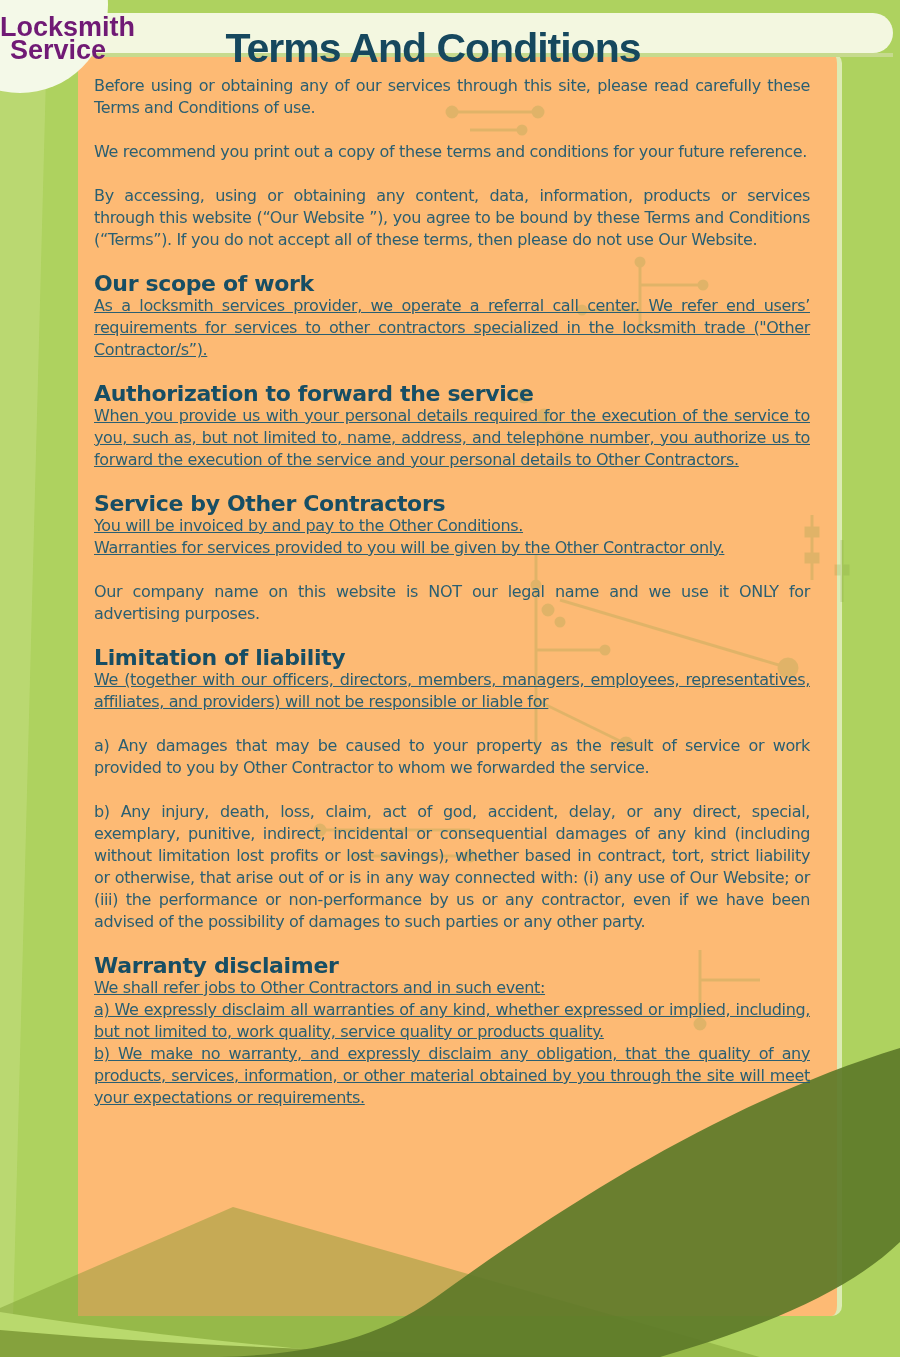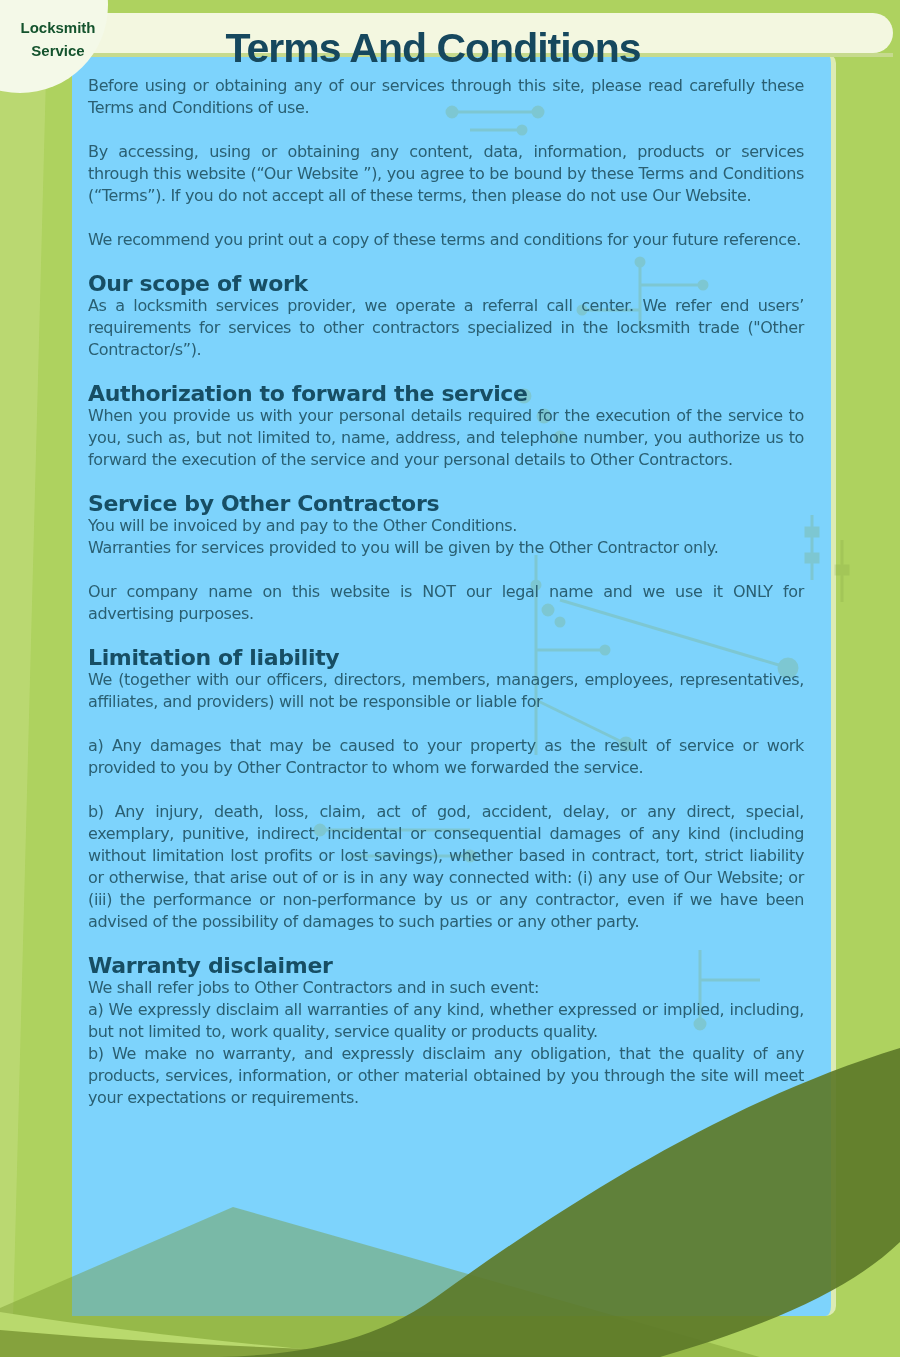--- a/index.html
+++ b/index.html
@@ -3,22 +3,22 @@
 <meta charset="utf-8">
 <style>
   html,body{margin:0;padding:0;background:#e8e8e8;}
   .page{
     position:relative;width:900px;height:1357px;overflow:hidden;
     background:#aed25f;
     font-family:"DejaVu Sans","Liberation Sans",sans-serif;
   }
   
   .panel{
-    position:absolute;left:72px;top:53px;width:759px;height:1263px;
-    background:#7dd3fc;
+    position:absolute;left:78px;top:53px;width:759px;height:1263px;
+    background:#fdba74;
     border-radius:0 10px 10px 0;
     border-right:5px solid #dcebb4;
   }
   
   .decor{position:absolute;left:0;top:0;width:900px;height:1357px;pointer-events:none;}
   
   .band{
     position:absolute;left:0;top:13px;width:893px;height:40px;
     background:#f3f7e0;border-radius:0 20px 20px 0;
   }
@@ -30,59 +30,59 @@
     text-align:center;font-weight:700;font-size:41px;line-height:46px;
     color:#16485e;letter-spacing:-1px;
     font-family:"Liberation Sans","DejaVu Sans",sans-serif;
   }
   .logo-circle{
     position:absolute;left:-68px;top:-83px;width:176px;height:176px;
     border-radius:50%;background:#f4f9e8;
   }
   .logo-text{
     position:absolute;left:0;top:16px;width:116px;text-align:center;
-    font-weight:700;font-size:15px;line-height:23px;color:#14532d;
+    font-weight:700;font-size:27px;line-height:23px;color:#701a75;
     font-family:"Liberation Sans","DejaVu Sans",sans-serif;
   }
   
   .content{
     position:relative;z-index:5;
     margin:12px 27px 0 16px;
     color:#2a5f72;font-size:16px;line-height:22px;
     letter-spacing:-0.35px;text-align:justify;
   }
   .section{margin-top:22px;}
   .section:first-child{margin-top:0;}
   .sec-heading{
     font-weight:700;color:#174e64;font-size:22px;
   }
   .group{margin-top:22px;}
-  .sec-heading + .group{margin-top:0;}
+  .sec-heading + .group{margin-top:0;text-decoration:underline;}
   .line{margin:0;}
 </style>
 </head>
 <body>
 
 <div class="page">
 
   <div class="panel">
     <div class="content" id="content">
         <div class="section">
           <div class="group">
             <div class="line">Before using or obtaining any of our services through this site, please read carefully these Terms and Conditions of use.</div>
           </div>
         </div>
         <div class="section">
           <div class="group">
-            <div class="line">By accessing, using or obtaining any content, data, information, products or services through this website (“Our Website ”), you agree to be bound by these Terms and Conditions (“Terms”). If you do not accept all of these terms, then please do not use Our Website.</div>
+            <div class="line">We recommend you print out a copy of these terms and conditions for your future reference.</div>
           </div>
         </div>
         <div class="section">
           <div class="group">
-            <div class="line">We recommend you print out a copy of these terms and conditions for your future reference.</div>
+            <div class="line">By accessing, using or obtaining any content, data, information, products or services through this website (“Our Website ”), you agree to be bound by these Terms and Conditions (“Terms”). If you do not accept all of these terms, then please do not use Our Website.</div>
           </div>
         </div>
         <div class="section">
           <div class="sec-heading">Our scope of work</div>
           <div class="group">
             <div class="line">As a locksmith services provider, we operate a referral call center. We refer end users’ requirements for services to other contractors specialized in the locksmith trade ("Other Contractor/s”).</div>
           </div>
         </div>
         <div class="section">
           <div class="sec-heading">Authorization to forward the service</div>

